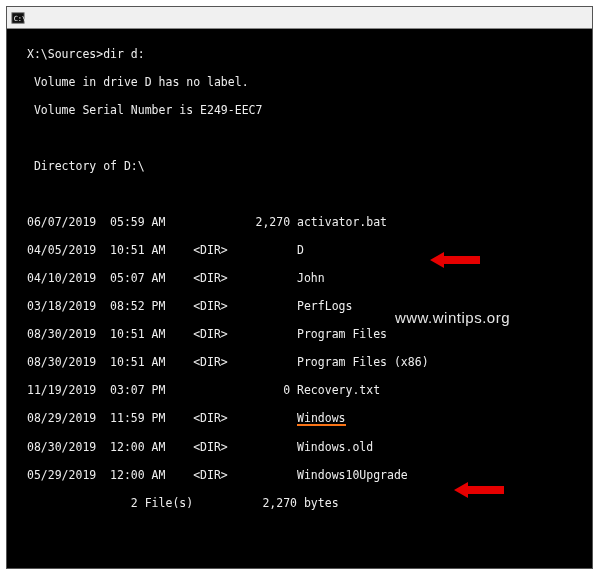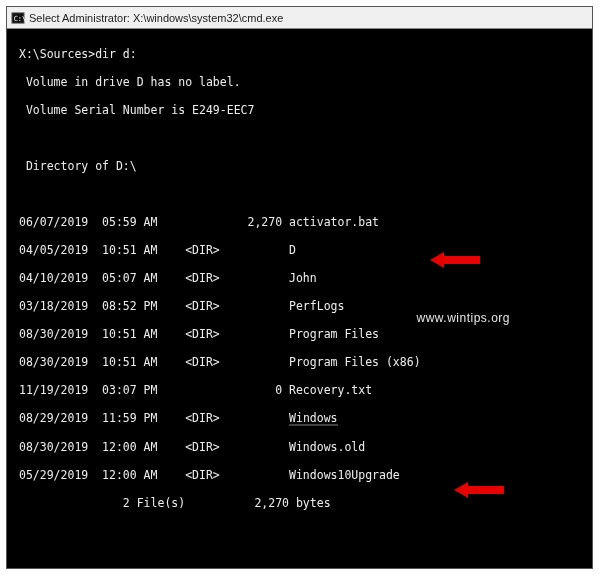--- a/index.html
+++ b/index.html
@@ -37,56 +37,55 @@
       margin-right: 4px;
       display: inline-flex;
       align-items: center;
       justify-content: center;
     }
     .titlebar .icon svg { width: 14px; height: 14px; }
     .term {
       flex: 1;
       background: #000;
       color: #eee;
-      padding: 4px 12px;
+      padding: 4px 20px;
       line-height: 14px;
       font-size: 11.5px;
       white-space: pre;
       overflow: hidden;
       position: relative;
     }
     .line { display: block; }
-    .ul-red { border-bottom: 2px solid #404040; display: inline-block; line-height: 11px; }
+    .ul-red { border-bottom: 2px solid #f97316; display: inline-block; line-height: 11px; }
     .arrow {
       position: absolute;
       pointer-events: none;
     }
     .arrow svg { display: block; }
     .watermark {
       position: absolute;
       right: 82px;
       top: 282px;
       color: rgba(255,255,255,0.9);
       font-family: Arial, sans-serif;
-      font-size: 12px;
+      font-size: 15px;
       letter-spacing: 0.5px;
     }
   </style>
 </head>
 <body>
 
 <div class="window">
   <div class="titlebar">
     <span class="icon">
       <svg viewBox="0 0 16 16">
           <rect x="1" y="2" width="14" height="12" fill="#111" stroke="#777" stroke-width="1"></rect>
           <text x="3" y="11" font-size="8" fill="#fff" font-family="monospace">C:\</text>
         </svg>
     </span>
-    <span>Select Administrator: X:\windows\system32\cmd.exe</span>
   </div>
 
   <div class="term">
 <span class="line"><span>X:\Sources&gt;</span><span>dir d:</span></span>
 <span class="line"> Volume in drive D has no label.</span>
 <span class="line"> Volume Serial Number is E249-EEC7</span>
 <span class="line"> </span>
 <span class="line"> Directory of D:\</span>
 <span class="line"> </span>
 <span class="line">06/07/2019  05:59 AM             2,270 activator.bat</span>

